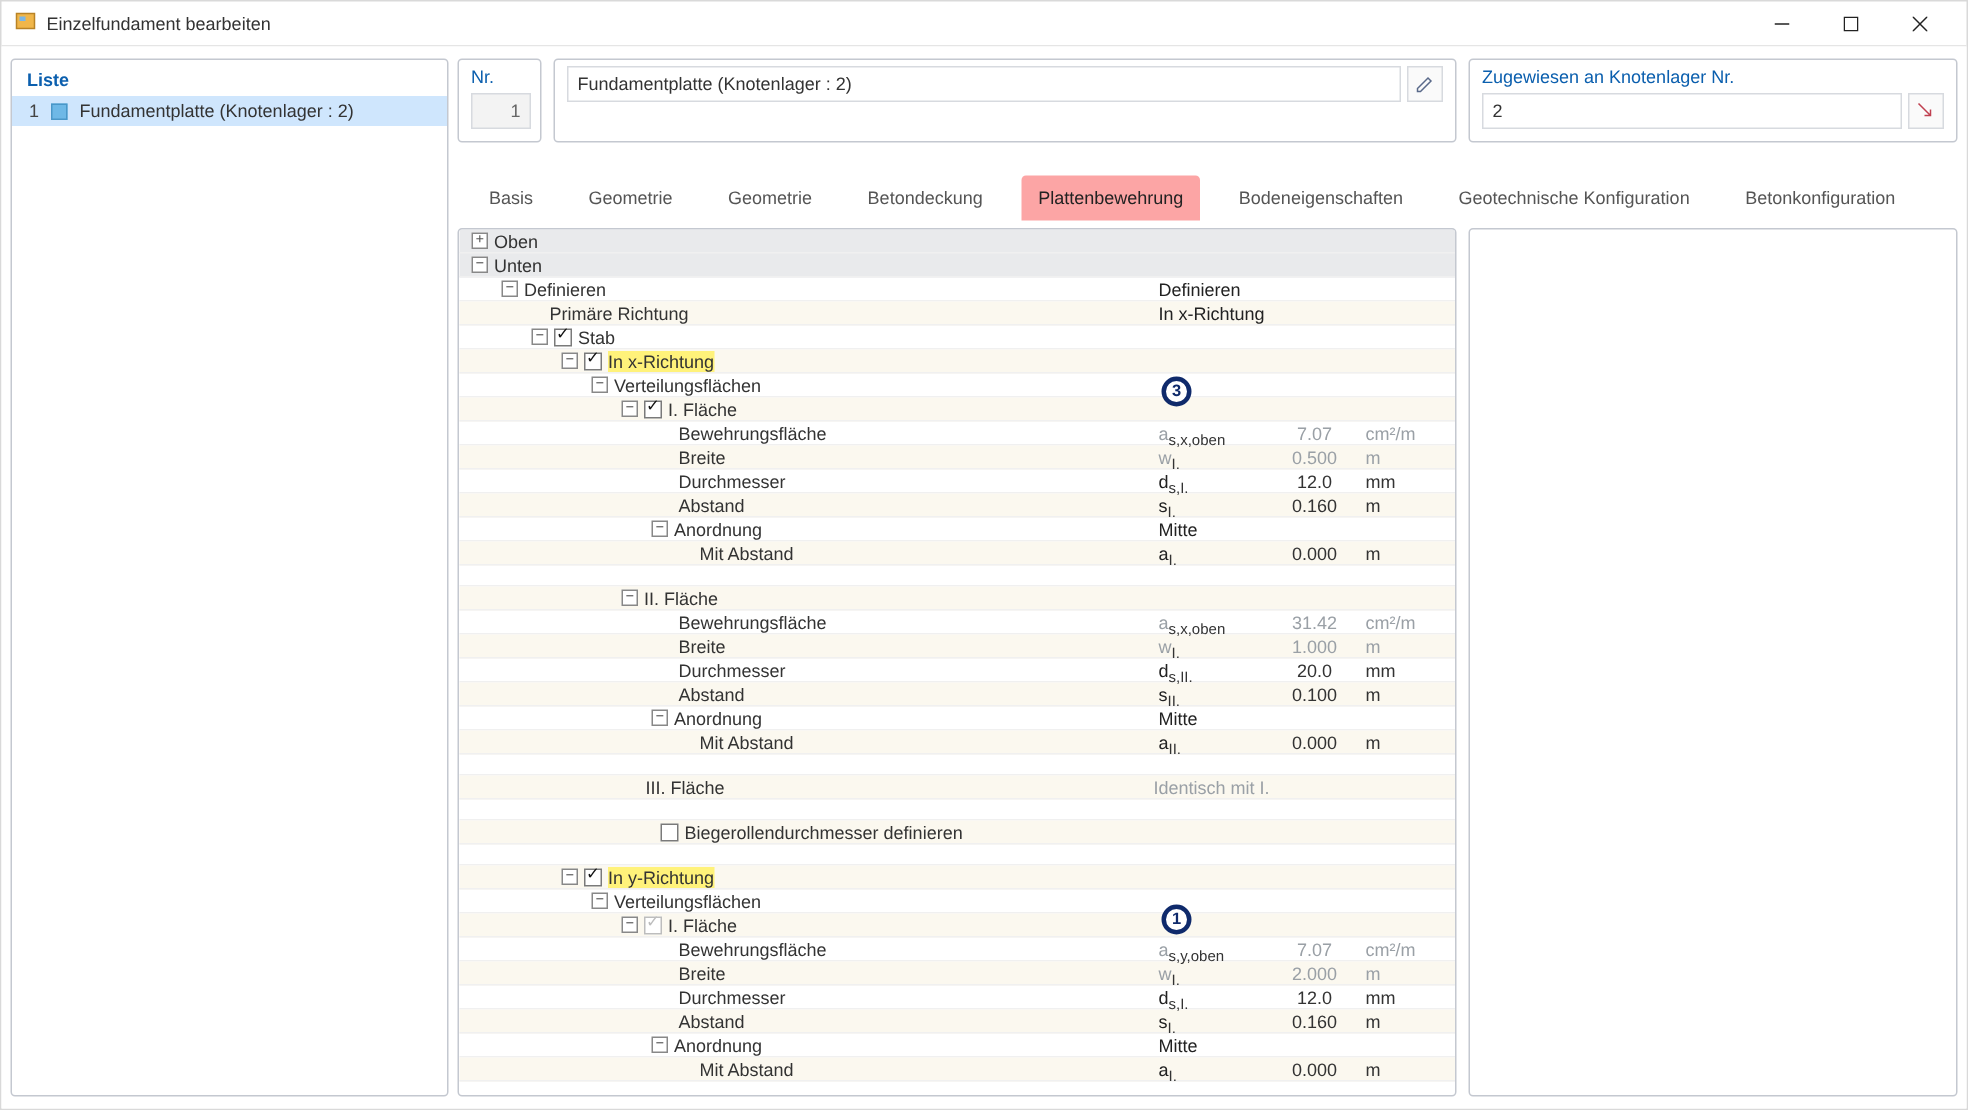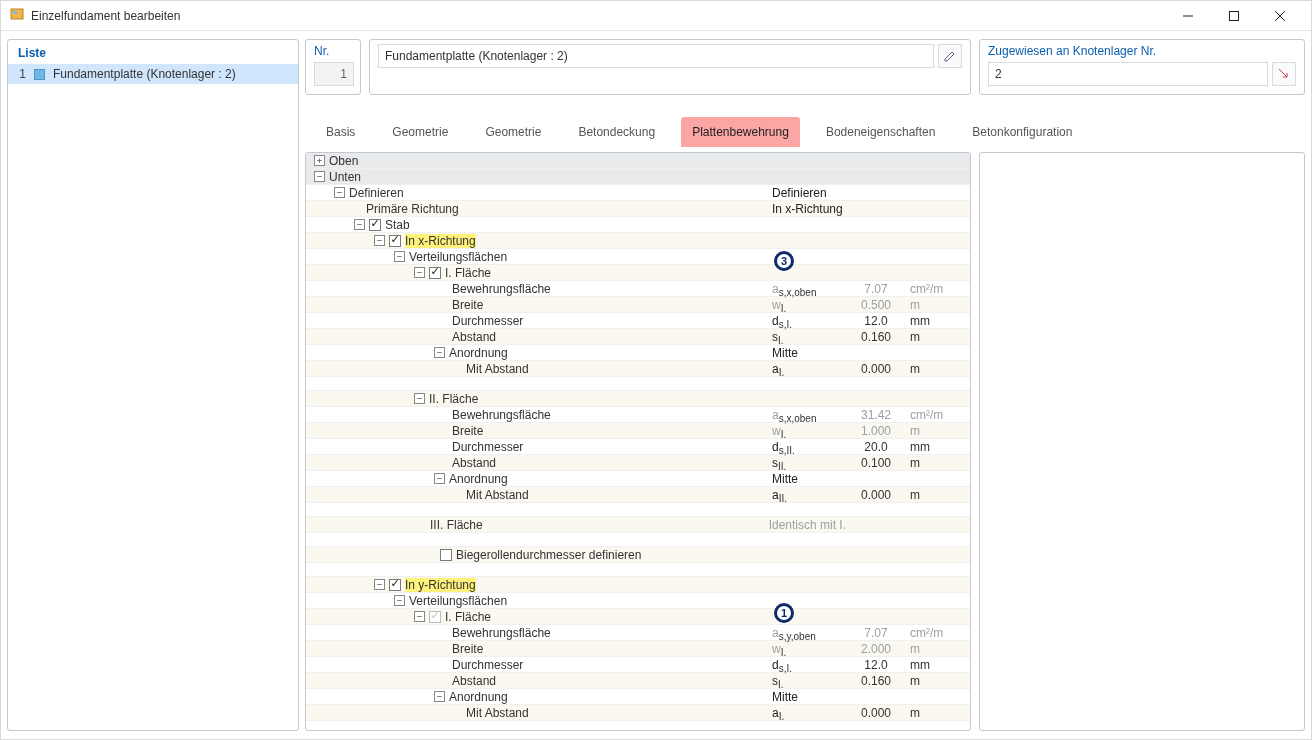--- a/index.html
+++ b/index.html
@@ -140,20 +140,21 @@
         </div>
       </div>
 
       <div class="tabs">
         <div class="tab">Basis</div>
         <div class="tab">Geometrie</div>
         <div class="tab">Geometrie</div>
         <div class="tab">Betondeckung</div>
         <div class="tab active">Plattenbewehrung</div>
         <div class="tab">Bodeneigenschaften</div>
+        <div class="tab">Geotechnische Konfiguration</div>
         <div class="tab">Betonkonfiguration</div>
       </div>
 
       <div class="gridpane">
         <div class="tree">
 
           <div class="row group-row">
             <div class="treecell" style="--pad:8px">
               <span class="exp">+</span>
               <span>Oben</span>

